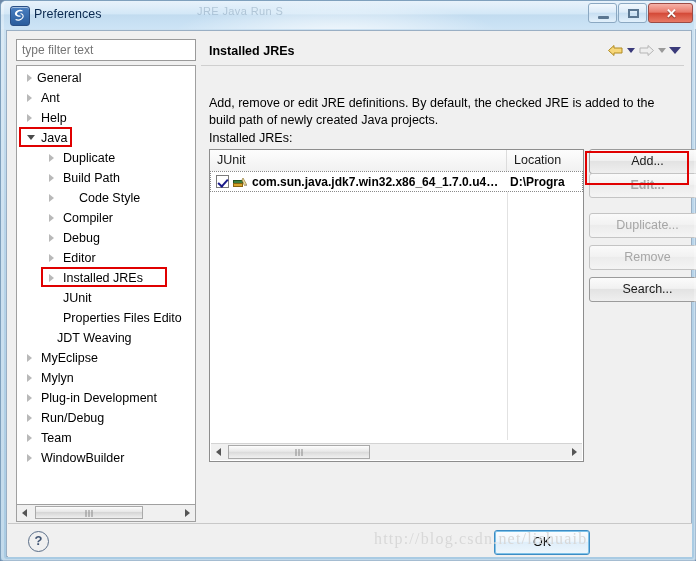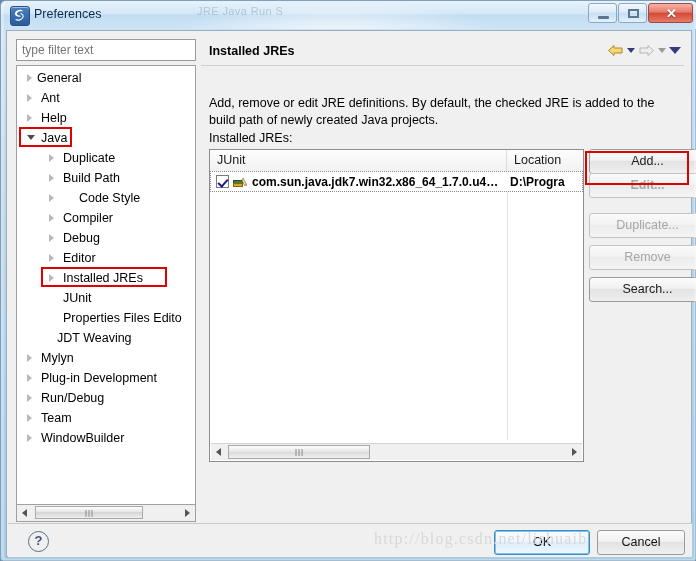--- a/index.html
+++ b/index.html
@@ -374,20 +374,24 @@
               <span class="tlabel" style="left: 46px;">JUnit</span>
             </div>
             <div class="titem">
               <span class="tlabel" style="left: 46px;">Properties Files Edito</span>
             </div>
             <div class="titem">
               <span class="tlabel" style="left: 8px; margin-left: 32px;">JDT Weaving</span>
             </div>
             <div class="titem">
               <div class="arrow collapsed" style="left: 10px;"></div>
+              <span class="tlabel" style="left: 24px;">MyEclipse</span>
+            </div>
+            <div class="titem">
+              <div class="arrow collapsed" style="left: 10px;"></div>
               <span class="tlabel" style="left: 24px;">Mylyn</span>
             </div>
             <div class="titem">
               <div class="arrow collapsed" style="left: 10px;"></div>
               <span class="tlabel" style="left: 24px;">Plug-in Development</span>
             </div>
             <div class="titem">
               <div class="arrow collapsed" style="left: 10px;"></div>
               <span class="tlabel" style="left: 24px;">Run/Debug</span>
             </div>
@@ -483,21 +487,20 @@
             <div class="btn disabled" style="left: 388px; top: 206px;">Remove</div>
             <div class="btn" style="left: 388px; top: 238px;">Search...</div>
           </div>
       <div class="redbox" style="left: 384px; top: 112px; width: 104px; height: 34px;"></div>
         </div>
 
       <div class="footer-sep"></div>
       <div class="footer">
         <div class="help-btn">?</div>
         <div class="btn-ok">OK</div>
-        <div class="btn-cancel">Cancel</div>
       </div>
 
     <div class="redbox" style="left: 12px; top: 96px; width: 53.2px; height: 20px;"></div>
         <div class="redbox" style="left: 34px; top: 236px; width: 126.2px; height: 20px;"></div>
       </div>
   </div>
 
   <div class="frame-edge"></div>
   <div class="watermark">http://blog.csdn.net/lishuaib</div>
 </div>

